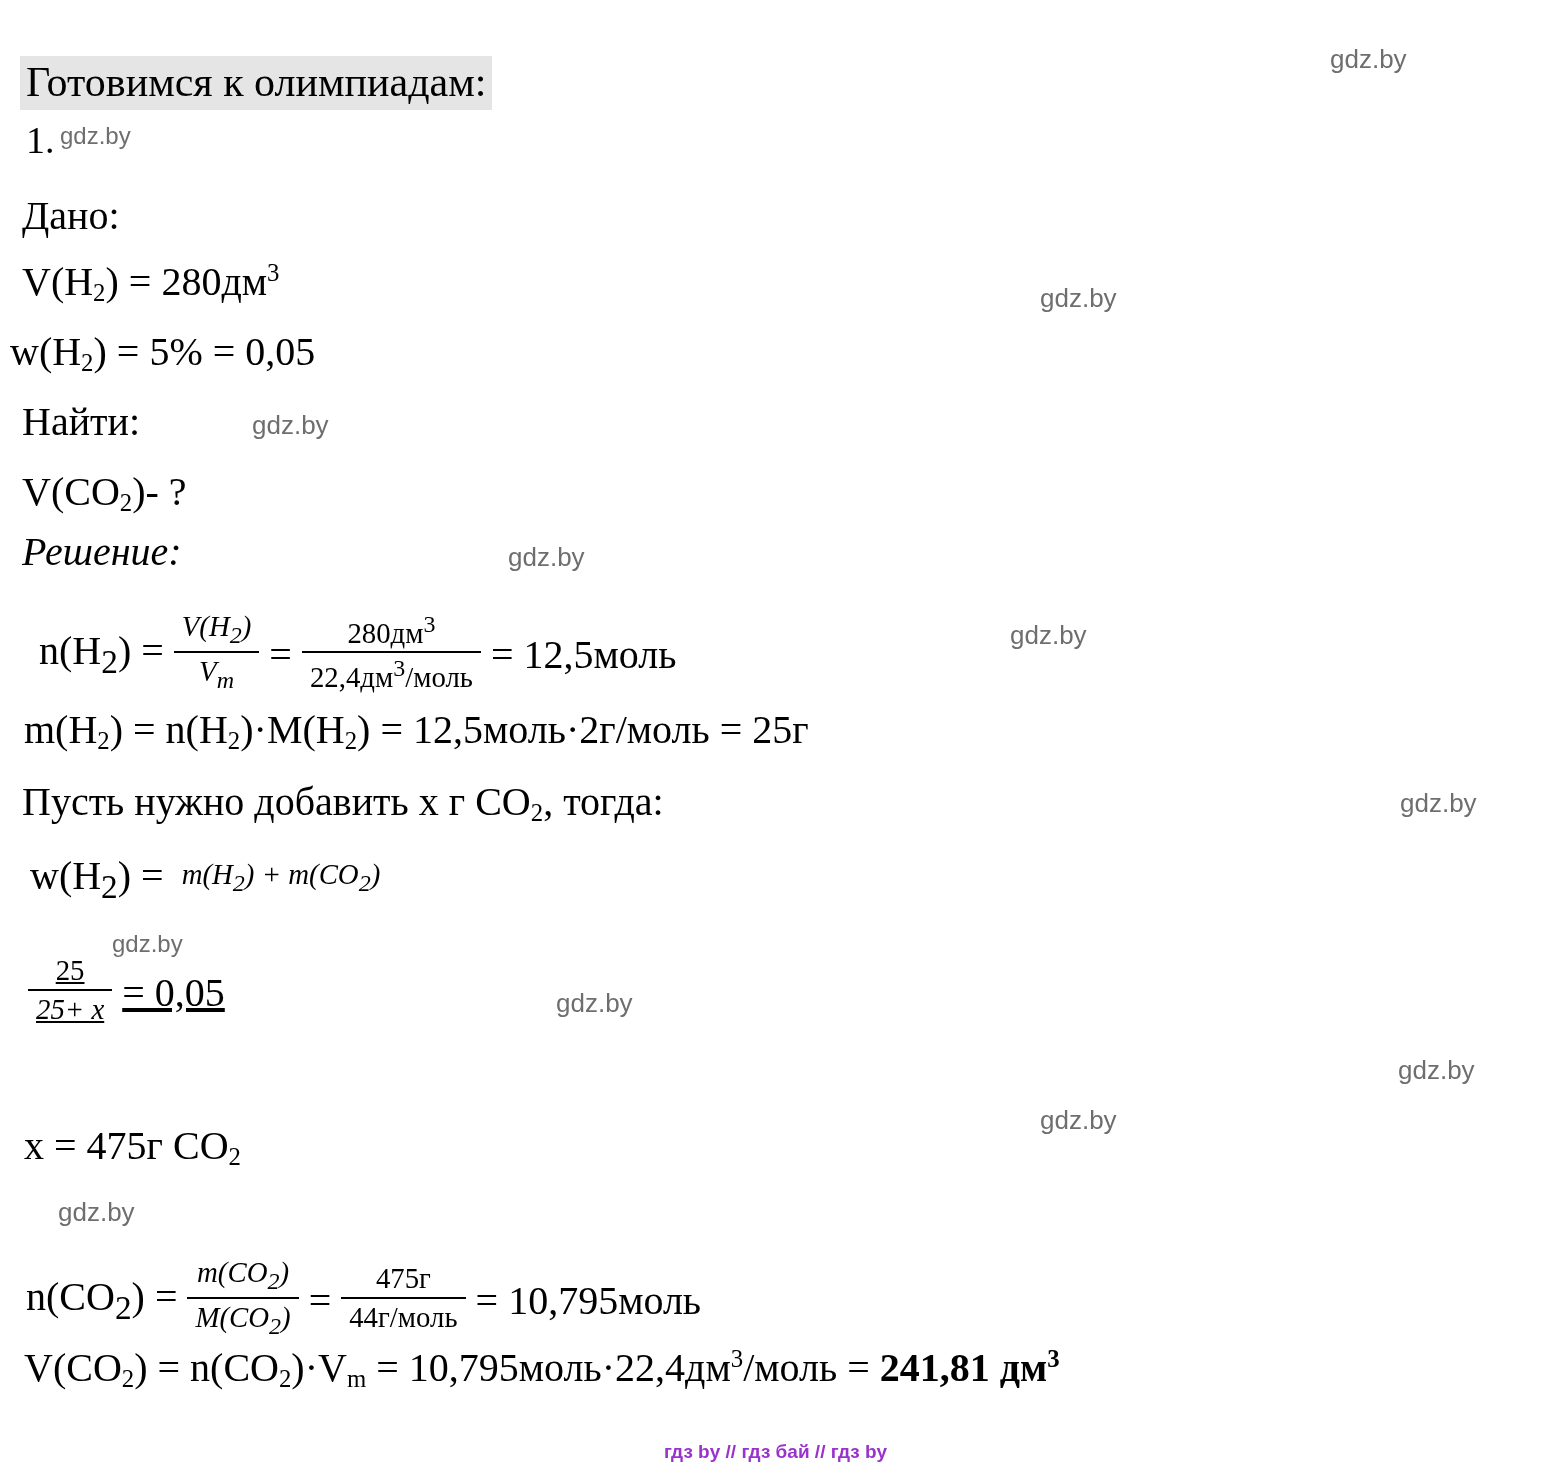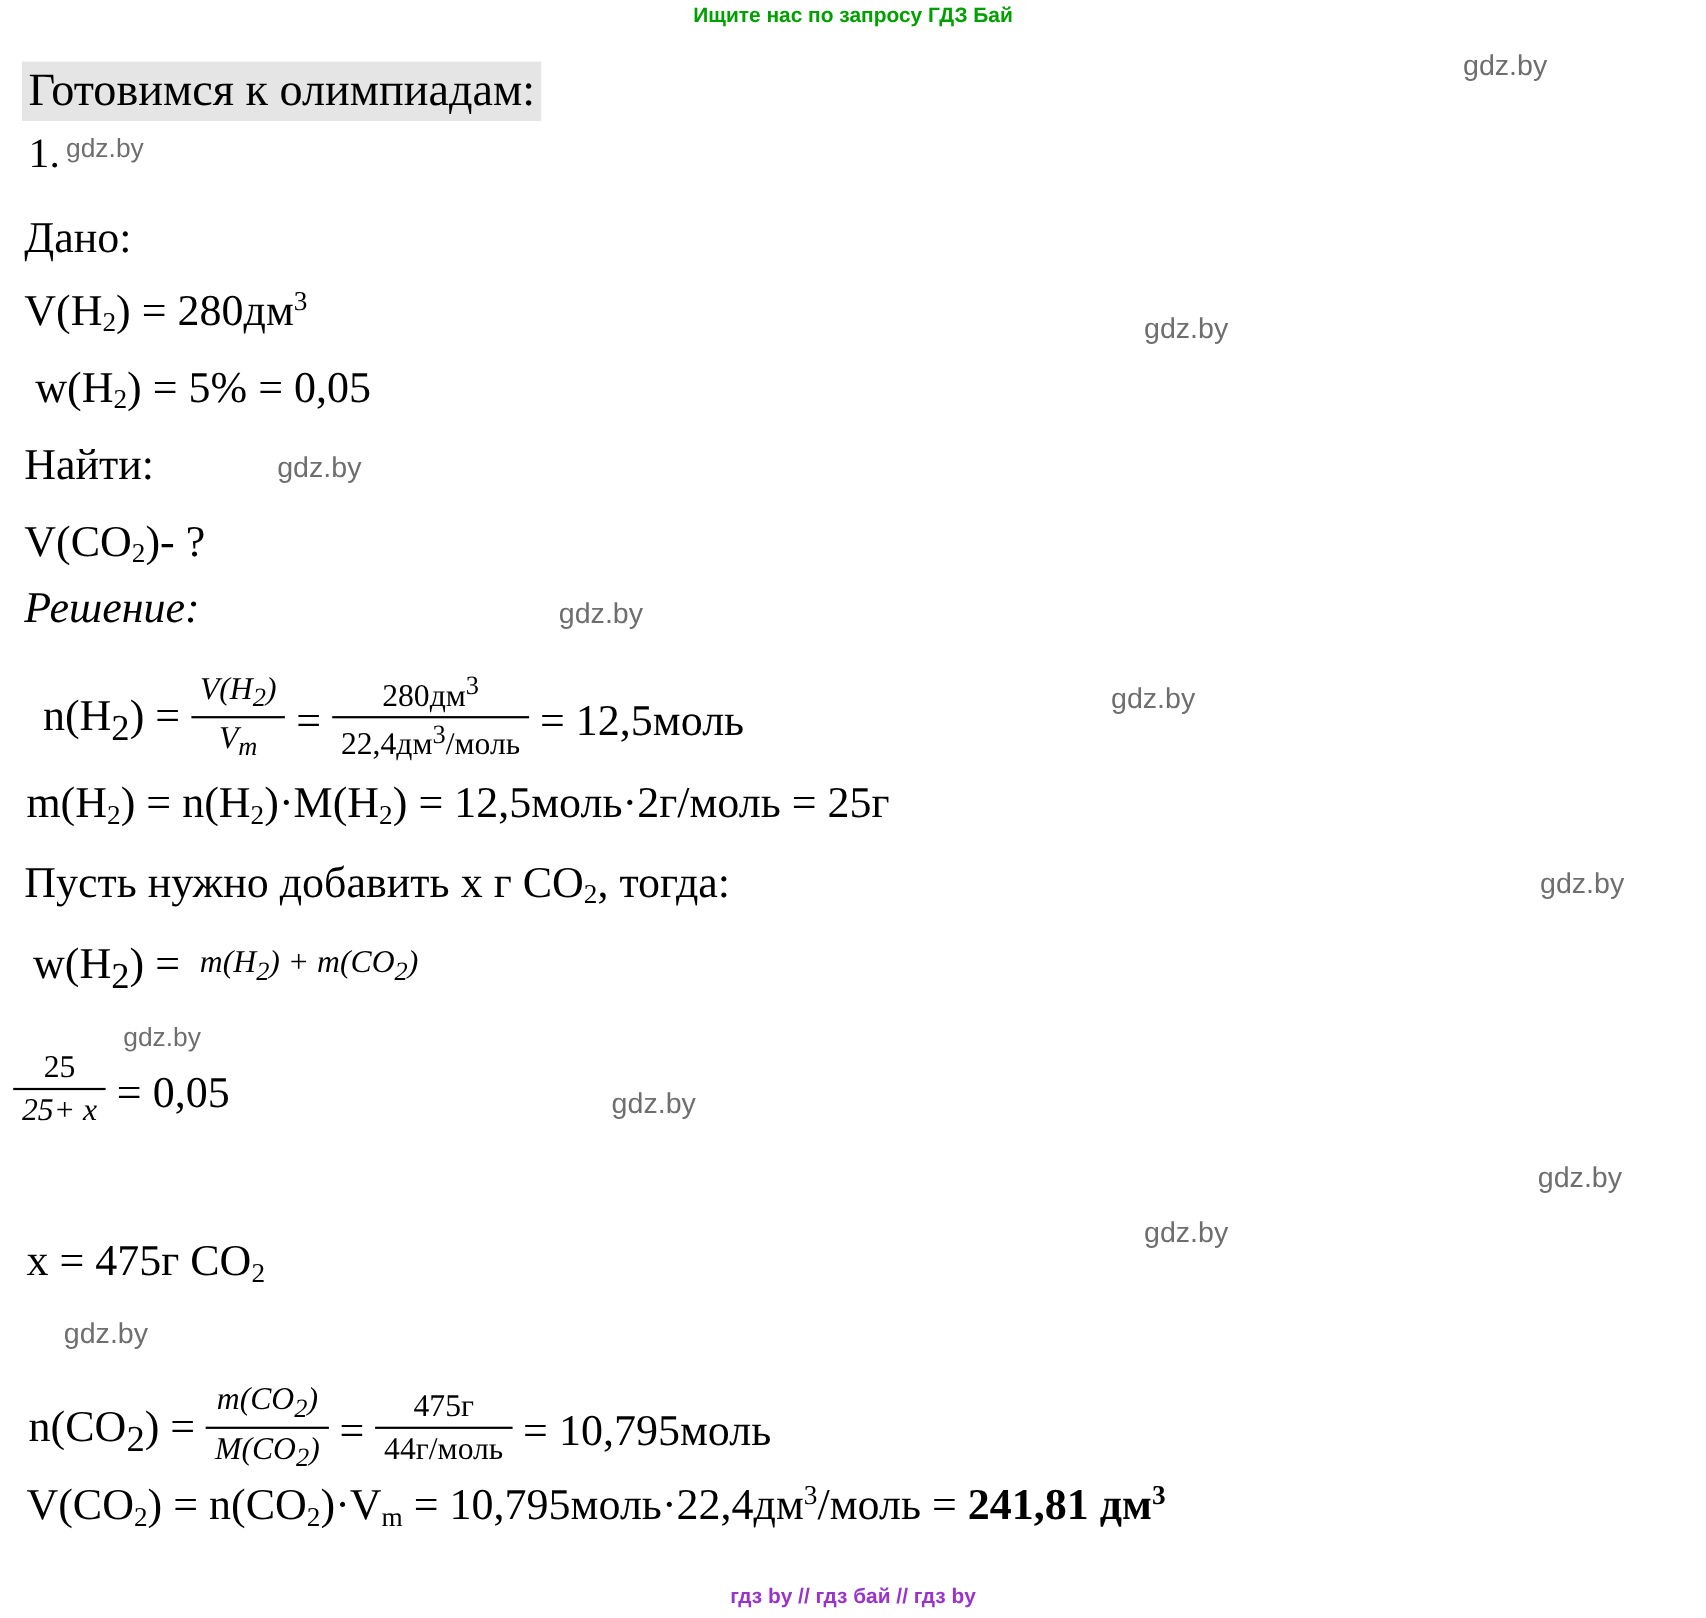--- a/index.html
+++ b/index.html
@@ -112,21 +112,20 @@
     align-items: center;
     gap: 10px;
   }
   .bold { font-weight: bold; }
 </style>
 </head>
 <body>
 
 <div class="page">
 
-  <div class="promo">Ищите нас по запросу ГДЗ Бай</div>
 
   <div class="wm" style="left:1330px; top:44px;">gdz.by</div>
   <div class="wm small" style="left:60px; top:122px;">gdz.by</div>
   <div class="wm" style="left:1040px; top:283px;">gdz.by</div>
   <div class="wm" style="left:252px; top:410px;">gdz.by</div>
   <div class="wm" style="left:508px; top:542px;">gdz.by</div>
   <div class="wm" style="left:1010px; top:620px;">gdz.by</div>
   <div class="wm" style="left:1400px; top:788px;">gdz.by</div>
   <div class="wm small" style="left:112px; top:930px;">gdz.by</div>
   <div class="wm" style="left:556px; top:988px;">gdz.by</div>
@@ -135,21 +134,21 @@
   <div class="wm" style="left:58px; top:1197px;">gdz.by</div>
 
   <div class="title-hl">Готовимся к олимпиадам:</div>
 
   <div class="num">1.</div>
 
   <div class="line" style="left:22px; top:192px;">Дано:</div>
   <div class="line" style="left:22px; top:258px;">
     V(H<sub>2</sub>) = 280дм<sup>3</sup>
   </div>
-  <div class="line" style="left:32px; top:328px;">
+  <div class="line" style="left:10px; top:328px;">
     w(H<sub>2</sub>) = 5% = 0,05
   </div>
 
   <div class="line" style="left:22px; top:398px;">Найти:</div>
   <div class="line" style="left:22px; top:468px;">
     V(CO<sub>2</sub>)- ?
   </div>
 
   <div class="line" style="left:22px; top:528px;font-style:italic;">Решение:</div>
 
@@ -176,21 +175,21 @@
     Пусть нужно добавить x г CO<sub>2</sub>, тогда:
   </div>
 
   <div class="eqrow" style="left:30px; top:852px;">
     <span>w(H<sub>2</sub>) =</span>
     <span class="frac">
       <span class="denom">m(H<sub>2</sub>) + m(CO<sub>2</sub>)</span>
     </span>
   </div>
 
-  <div class="eqrow" style="left:12px; top:956px;">
+  <div class="eqrow" style="left:28px; top:956px;text-decoration:underline;">
     <span class="frac">
       <span class="numer upright">25</span>
       <span class="denom">25+ x</span>
     </span>
     <span>= 0,05</span>
   </div>
 
   <div class="line" style="left:24px; top:1110px;margin-top:12px;">
     x = 475г CO<sub>2</sub>
   </div>

